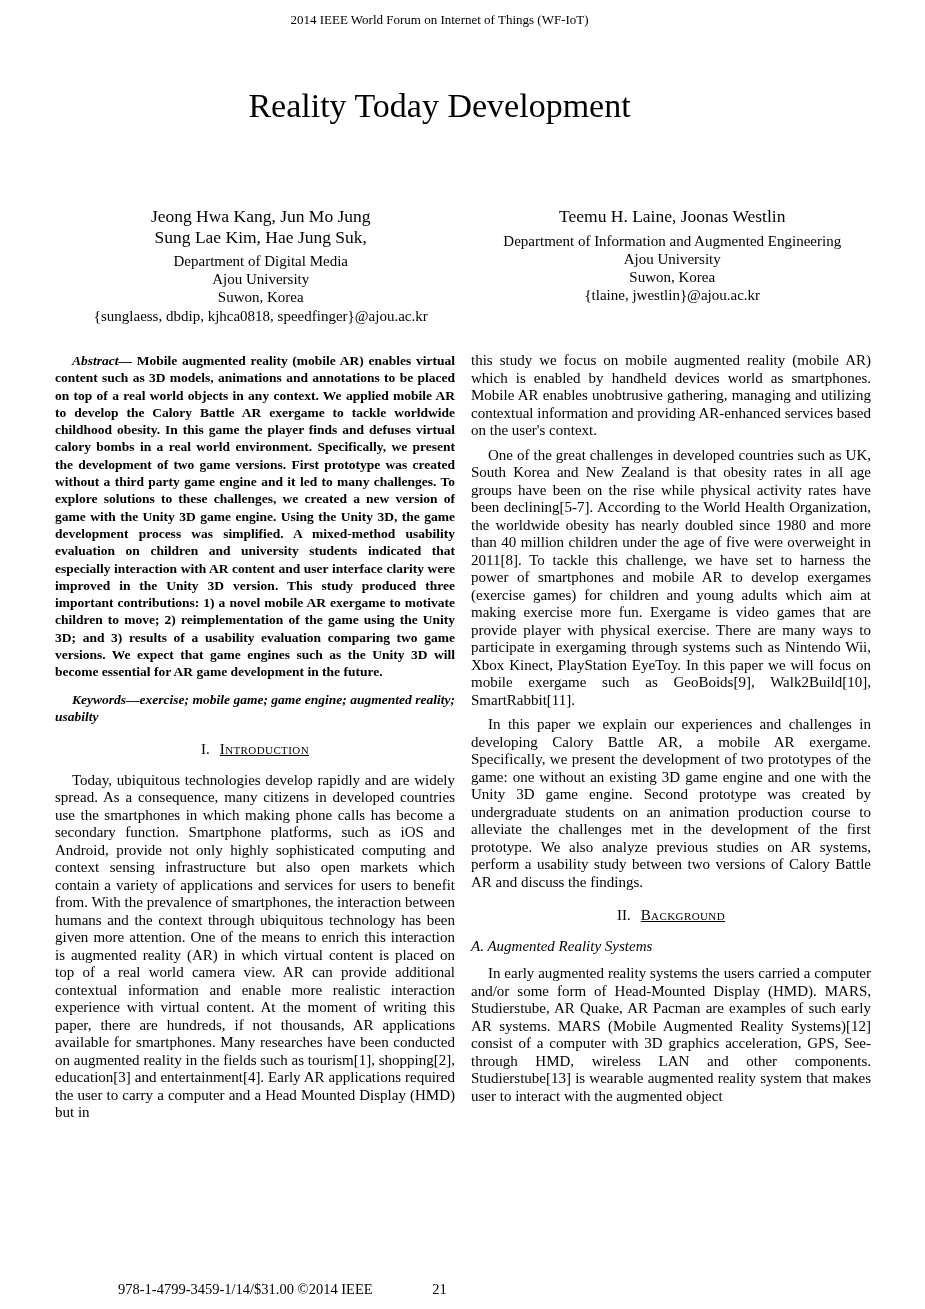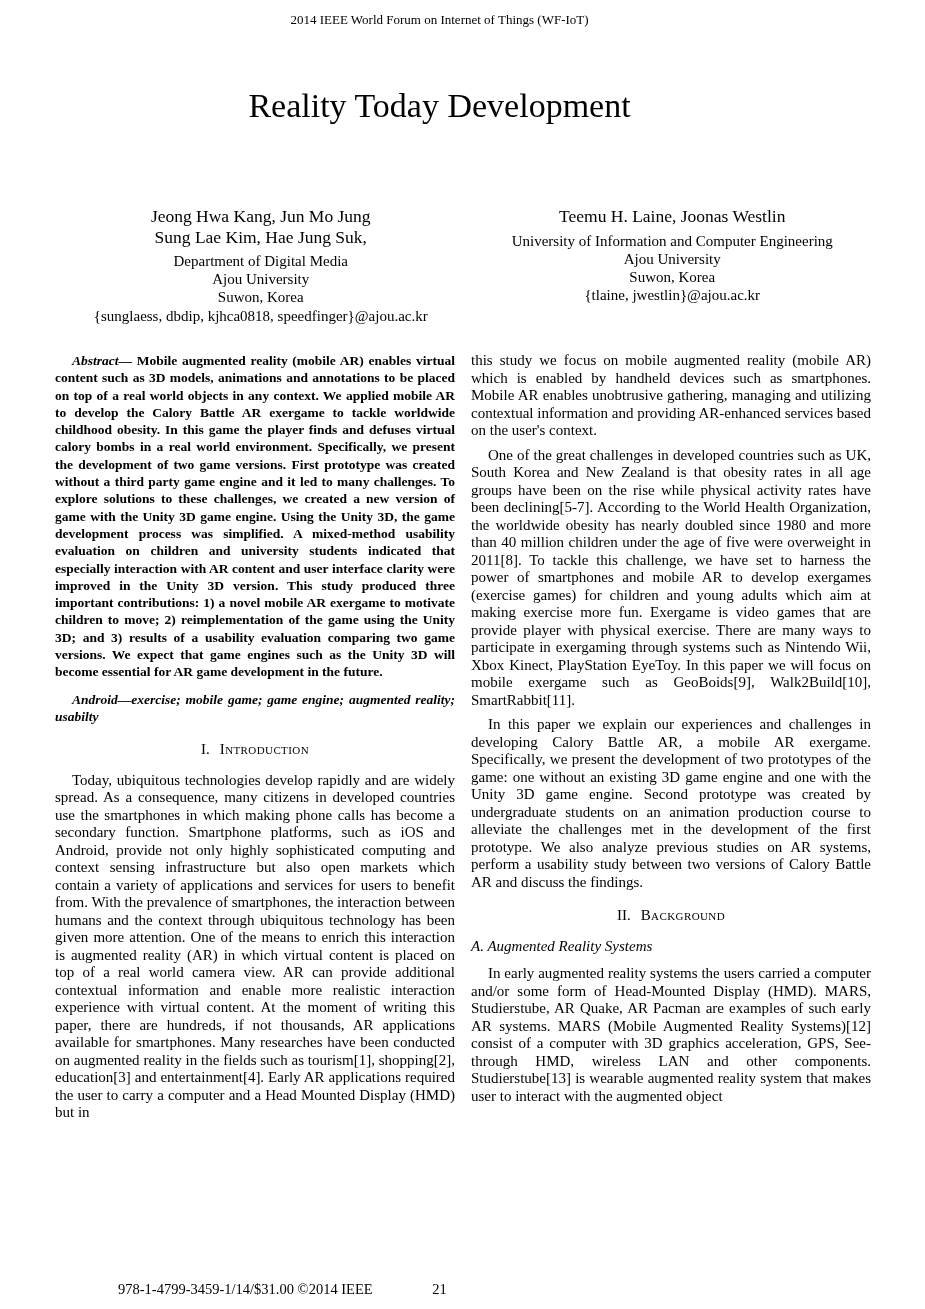--- a/index.html
+++ b/index.html
@@ -46,21 +46,21 @@
   .keywords-par {
     font-size: 13.5px; line-height: 17.3px; font-weight: bold; font-style: italic;
     text-indent: 17px; margin-top: 10px;
   }
 
   .section-heading {
     text-align: center; font-weight: 400; font-size: 15px;
     margin: 16px 0 13px 0;
   }
   .sec-num { margin-right: 10px; }
-  .sc { font-variant: small-caps; letter-spacing: 0.4px; }
+  .sc { font-variant: small-caps; letter-spacing: 0.4px; text-decoration: underline; }
 
   .body-par { text-indent: 17px; margin: 0 0 7px 0; }
   .no-indent { text-indent: 0; }
 
   .subsection-heading {
     font-style: italic; font-weight: 400; font-size: 15px;
     text-align: left; margin: 10px 0 10px 0;
   }
 
   .footer-copyright {
@@ -95,43 +95,43 @@
         <div>Suwon, Korea</div>
         <div>{sunglaess, dbdip, kjhca0818, speedfinger}@ajou.ac.kr</div>
       </div>
     </div>
 
     <div class="author-block">
       <div class="author-names">
         <div>Teemu H. Laine, Joonas Westlin</div>
       </div>
       <div class="author-affil">
-        <div>University of Information and Computer Engineering</div>
+        <div>Department of Information and Augmented Engineering</div>
         <div>Ajou University</div>
         <div>Suwon, Korea</div>
         <div>{tlaine, jwestlin}@ajou.ac.kr</div>
       </div>
     </div>
 
   </div>
 
   <div class="columns">
 
     <div class="col">
       <p class="abstract-par"><span class="abstract-label">Abstract—</span><span> Mobile augmented reality (mobile AR) enables virtual content such as 3D models, animations and annotations to be placed on top of a real world objects in any context. We applied mobile AR to develop the Calory Battle AR exergame to tackle worldwide childhood obesity. In this game the player finds and defuses virtual calory bombs in a real world environment. Specifically, we present the development of two game versions. First prototype was created without a third party game engine and it led to many challenges. To explore solutions to these challenges, we created a new version of game with the Unity 3D game engine. Using the Unity 3D, the game development process was simplified. A mixed-method usability evaluation on children and university students indicated that especially interaction with AR content and user interface clarity were improved in the Unity 3D version. This study produced three important contributions: 1) a novel mobile AR exergame to motivate children to move; 2) reimplementation of the game using the Unity 3D; and 3) results of a usability evaluation comparing two game versions. We expect that game engines such as the Unity 3D will become essential for AR game development in the future.</span></p>
 
-      <p class="keywords-par"><span>Android—</span><span>exercise; mobile game; game engine; augmented reality; usabilty</span></p>
+      <p class="keywords-par"><span>Keywords—</span><span>exercise; mobile game; game engine; augmented reality; usabilty</span></p>
 
       <h2 class="section-heading"><span class="sec-num">I.</span><span class="sc">Introduction</span></h2>
 
       <p class="body-par">Today, ubiquitous technologies develop rapidly and are widely spread. As a consequence, many citizens in developed countries use the smartphones in which making phone calls has become a secondary function. Smartphone platforms, such as iOS and Android, provide not only highly sophisticated computing and context sensing infrastructure but also open markets which contain a variety of applications and services for users to benefit from. With the prevalence of smartphones, the interaction between humans and the context through ubiquitous technology has been given more attention. One of the means to enrich this interaction is augmented reality (AR) in which virtual content is placed on top of a real world camera view. AR can provide additional contextual information and enable more realistic interaction experience with virtual content. At the moment of writing this paper, there are hundreds, if not thousands, AR applications available for smartphones. Many researches have been conducted on augmented reality in the fields such as tourism[1], shopping[2], education[3] and entertainment[4]. Early AR applications required the user to carry a computer and a Head Mounted Display (HMD) but in</p>
     </div>
 
     <div class="col">
-      <p class="body-par no-indent">this study we focus on mobile augmented reality (mobile AR) which is enabled by handheld devices such as smartphones. Mobile AR enables unobtrusive gathering, managing and utilizing contextual information and providing AR-enhanced services based on the user's context.</p>
+      <p class="body-par no-indent">this study we focus on mobile augmented reality (mobile AR) which is enabled by handheld devices world as smartphones. Mobile AR enables unobtrusive gathering, managing and utilizing contextual information and providing AR-enhanced services based on the user's context.</p>
 
       <p class="body-par">One of the great challenges in developed countries such as UK, South Korea and New Zealand is that obesity rates in all age groups have been on the rise while physical activity rates have been declining[5-7]. According to the World Health Organization, the worldwide obesity has nearly doubled since 1980 and more than 40 million children under the age of five were overweight in 2011[8]. To tackle this challenge, we have set to harness the power of smartphones and mobile AR to develop exergames (exercise games) for children and young adults which aim at making exercise more fun. Exergame is video games that are provide player with physical exercise. There are many ways to participate in exergaming through systems such as Nintendo Wii, Xbox Kinect, PlayStation EyeToy. In this paper we will focus on mobile exergame such as GeoBoids[9], Walk2Build[10], SmartRabbit[11].</p>
 
       <p class="body-par">In this paper we explain our experiences and challenges in developing Calory Battle AR, a mobile AR exergame. Specifically, we present the development of two prototypes of the game: one without an existing 3D game engine and one with the Unity 3D game engine. Second prototype was created by undergraduate students on an animation production course to alleviate the challenges met in the development of the first prototype. We also analyze previous studies on AR systems, perform a usability study between two versions of Calory Battle AR and discuss the findings.</p>
 
       <h2 class="section-heading"><span class="sec-num">II.</span><span class="sc">Background</span></h2>
 
       <h3 class="subsection-heading">A. Augmented Reality Systems</h3>
 
       <p class="body-par">In early augmented reality systems the users carried a computer and/or some form of Head-Mounted Display (HMD). MARS, Studierstube, AR Quake, AR Pacman are examples of such early AR systems. MARS (Mobile Augmented Reality Systems)[12] consist of a computer with 3D graphics acceleration, GPS, See-through HMD, wireless LAN and other components. Studierstube[13] is wearable augmented reality system that makes user to interact with the augmented object</p>

